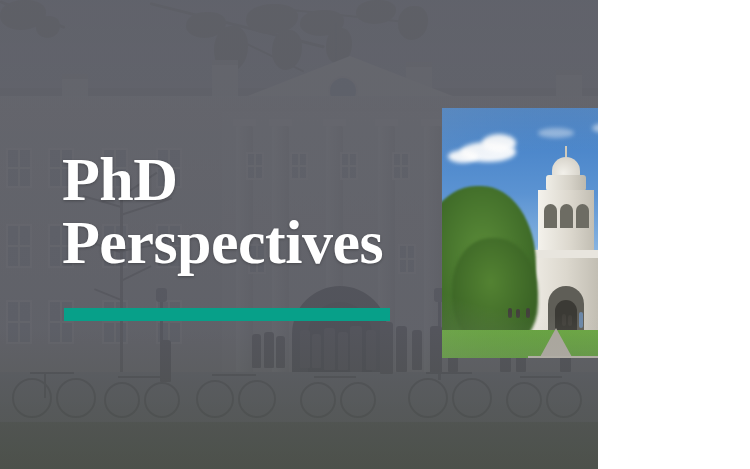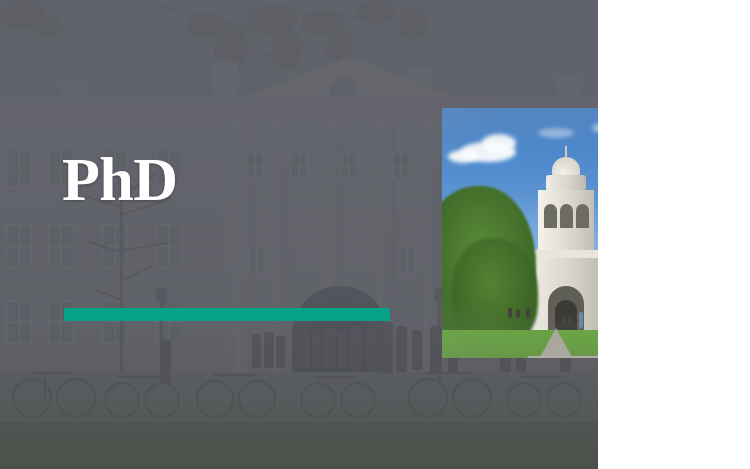--- a/index.html
+++ b/index.html
@@ -534,17 +534,18 @@
     <div class="ip-fig" style="left:168px;top:200px;width:4px;height:10px;"></div>
     <div class="ip-fig" style="left:176px;top:201px;width:4px;height:9px;"></div>
     <div class="ip-fig" style="left:186px;top:196px;width:22px;height:14px;border-radius:3px;background:#2f4b33;"></div>
     <div class="ip-fig" style="left:182px;top:210px;width:28px;height:14px;background:#3a3936;"></div>
 
     <div class="ip-blurmask"></div>
   </div>
 
   <div class="headline">
     <span class="headline-line">PhD</span>
+    <span class="headline-line">Perspectives</span>
   </div>
 
   <div class="accent-bar"></div>
 
 </div>
 
 </body></html>

